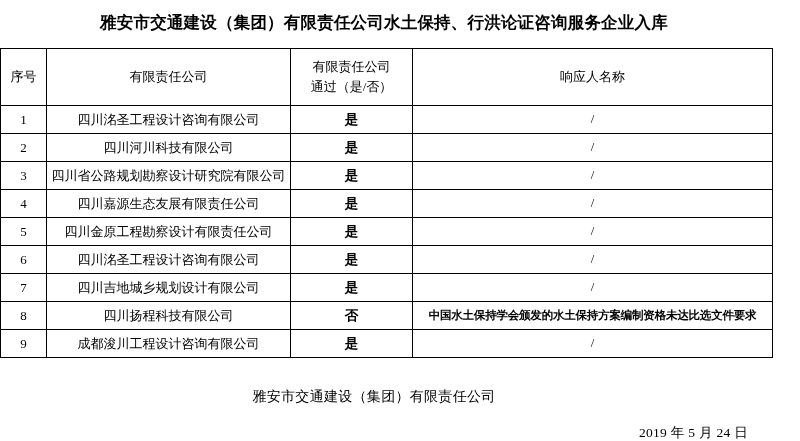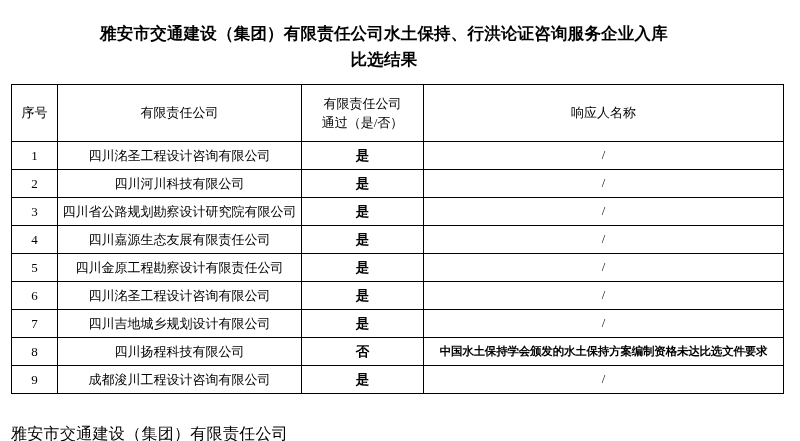--- a/index.html
+++ b/index.html
@@ -12,21 +12,21 @@
     background: #ffffff;
     font-family: "Liberation Serif", "DejaVu Serif", serif;
     color: #000000;
     overflow: hidden;
   }
   .page {
     width: 768px;
     height: 441px;
     position: relative;
     box-sizing: border-box;
-    padding: 11px;
+    padding: 0;
   }
   .doc-title {
     text-align: center;
     font-size: 16.5px;
     font-weight: bold;
     line-height: 1.55;
     padding: 10px 30px 0 30px;
     letter-spacing: 0.2px;
   }
   .doc-title .line2 {
@@ -72,40 +72,39 @@
   }
   tbody td.cell-reason {
     font-size: 12.5px;
   }
   tbody td.cell-reason.reason-long {
     font-weight: bold;
     font-size: 11.5px;
     letter-spacing: -0.2px;
   }
   .signature {
-    text-align: left;
-    font-size: 16px;
+    text-align: center;
+    font-size: 14px;
     padding: 14px 20px 0 0;
     letter-spacing: 0.3px;
   }
   .sign-date {
     text-align: right;
     font-size: 13.5px;
     padding: 18px 20px 0 0;
     letter-spacing: 0.3px;
   }
 </style>
 </head>
 <body>
 
 <div class="page">
 
   <div class="doc-title">
     <span>雅安市交通建设（集团）有限责任公司水土保持、行洪论证咨询服务企业入库</span>
-    <span class="line2">比选结果</span>
   </div>
 
   <table class="main">
     <colgroup>
       <col class="col-no">
       <col class="col-name">
       <col class="col-pass">
       <col class="col-reason">
     </colgroup>
     <thead>

